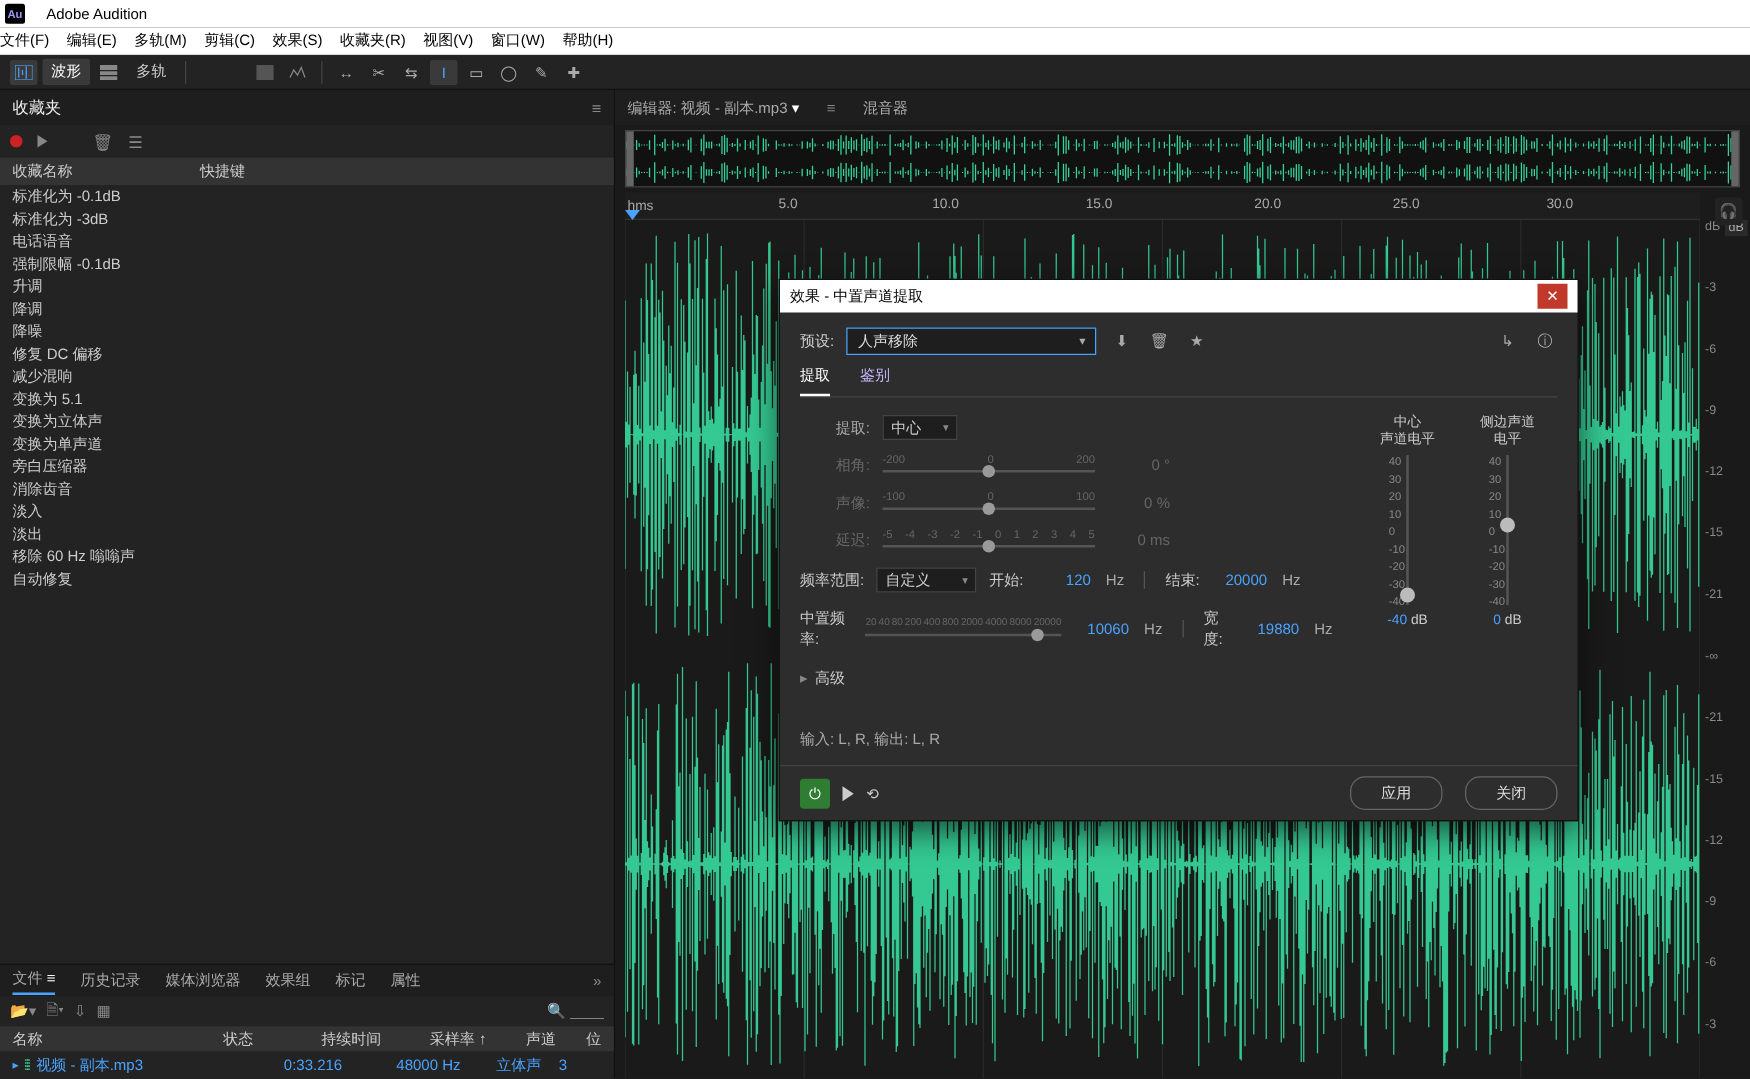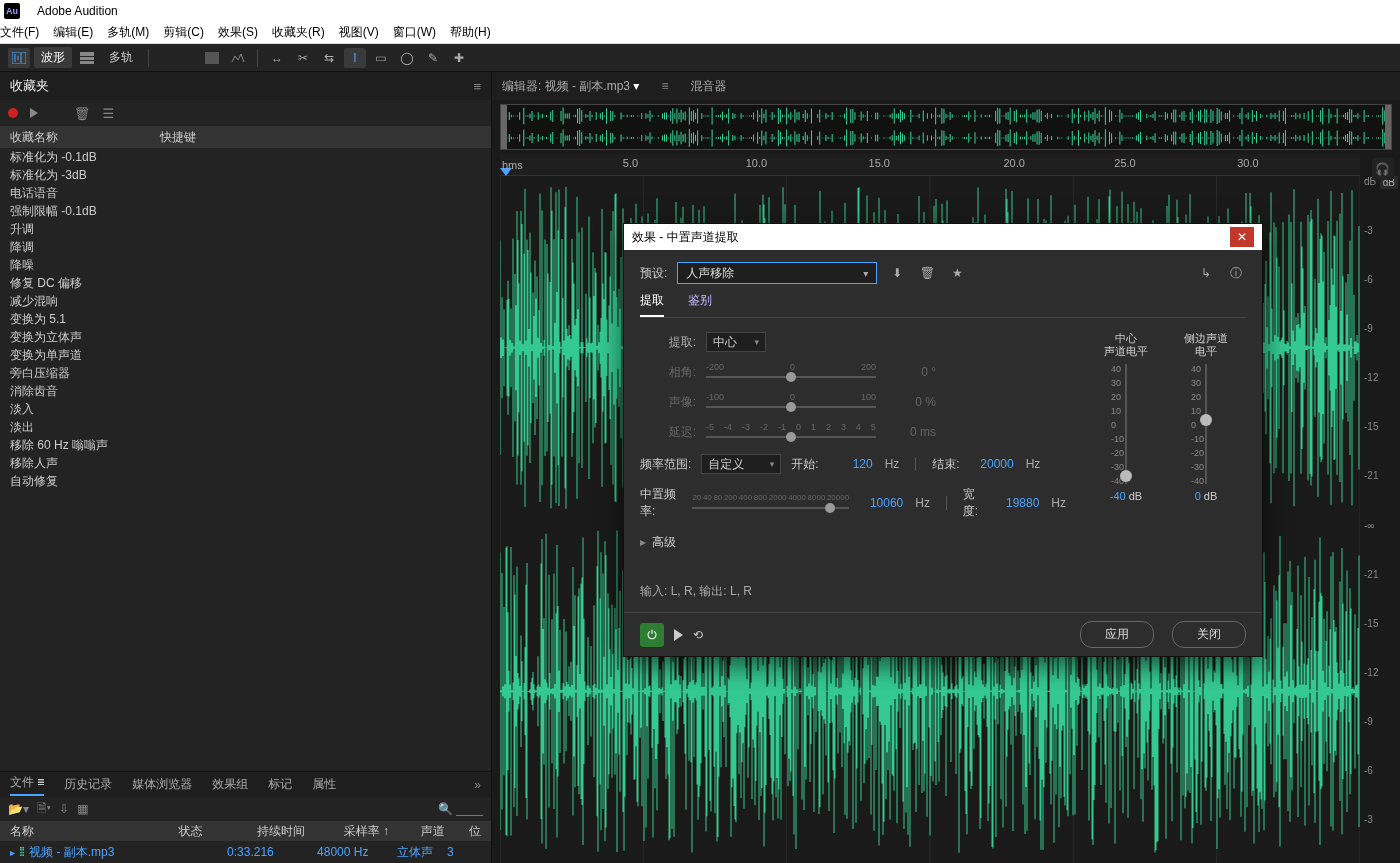--- a/index.html
+++ b/index.html
@@ -234,21 +234,20 @@
         <div class="fav-item">修复 DC 偏移</div>
         <div class="fav-item">减少混响</div>
         <div class="fav-item">变换为 5.1</div>
         <div class="fav-item">变换为立体声</div>
         <div class="fav-item">变换为单声道</div>
         <div class="fav-item">旁白压缩器</div>
         <div class="fav-item">消除齿音</div>
         <div class="fav-item">淡入</div>
         <div class="fav-item">淡出</div>
         <div class="fav-item">移除 60 Hz 嗡嗡声</div>
-        <div class="fav-item">移除人声</div>
         <div class="fav-item">自动修复</div>
       </div>
 
     <div class="bottom-tabs">
       <span class="sel"><span>文件</span> ≡</span>
       <span>历史记录</span>
       <span>媒体浏览器</span>
       <span>效果组</span>
       <span>标记</span>
       <span>属性</span>

